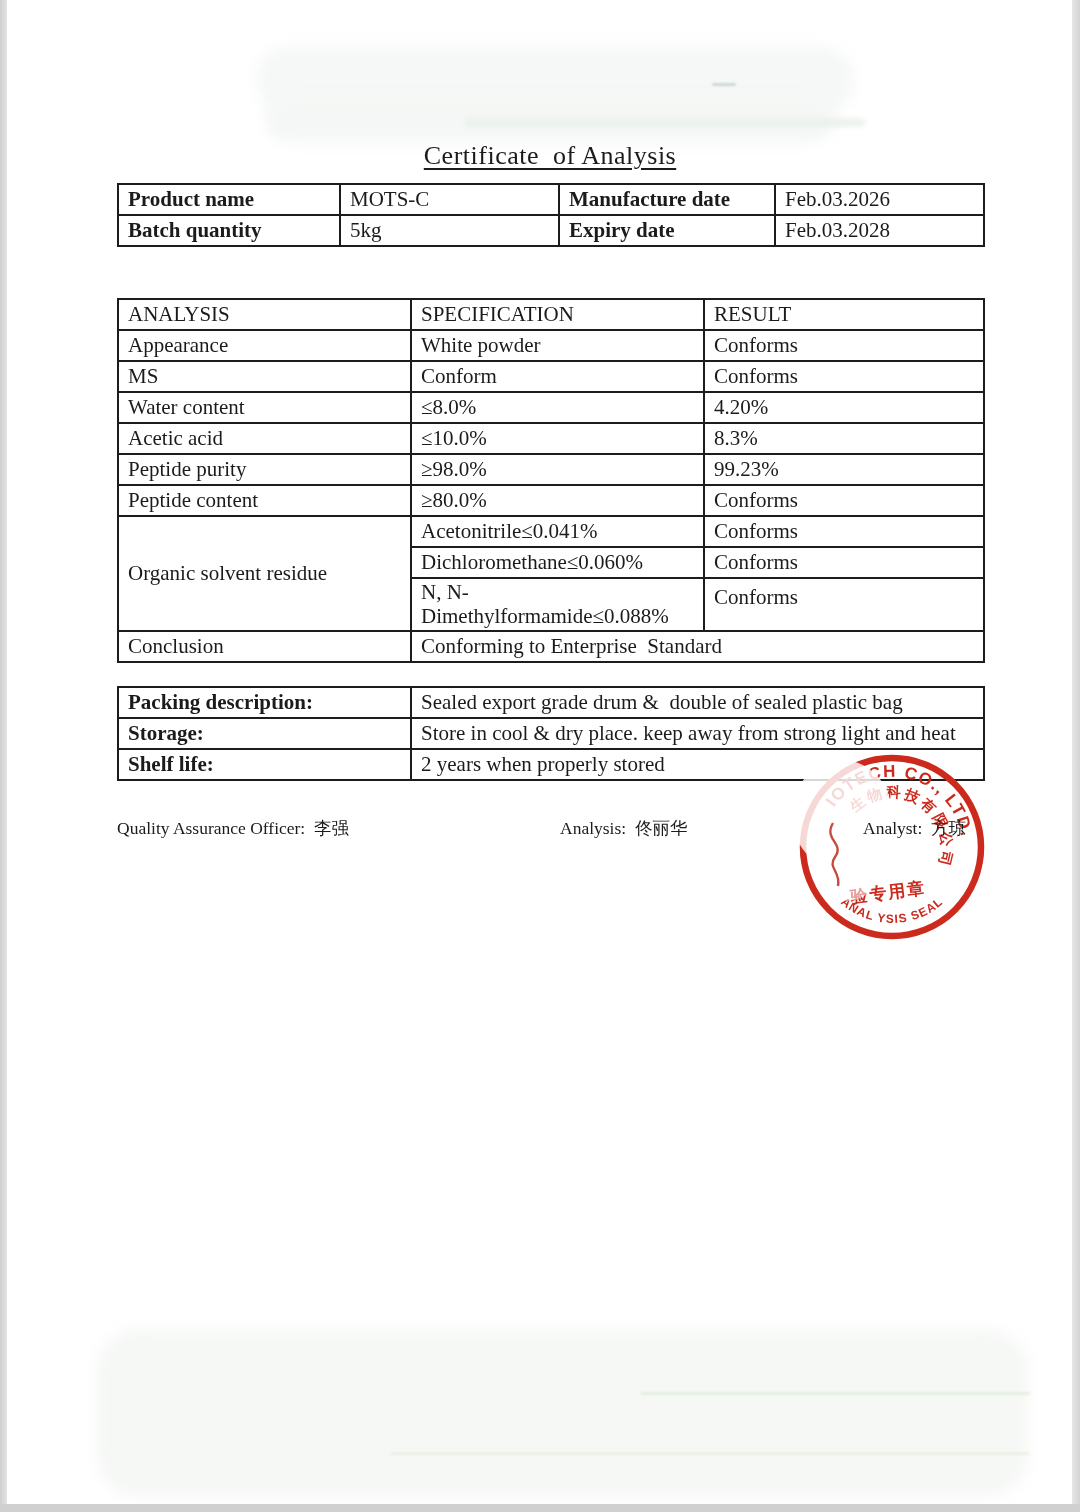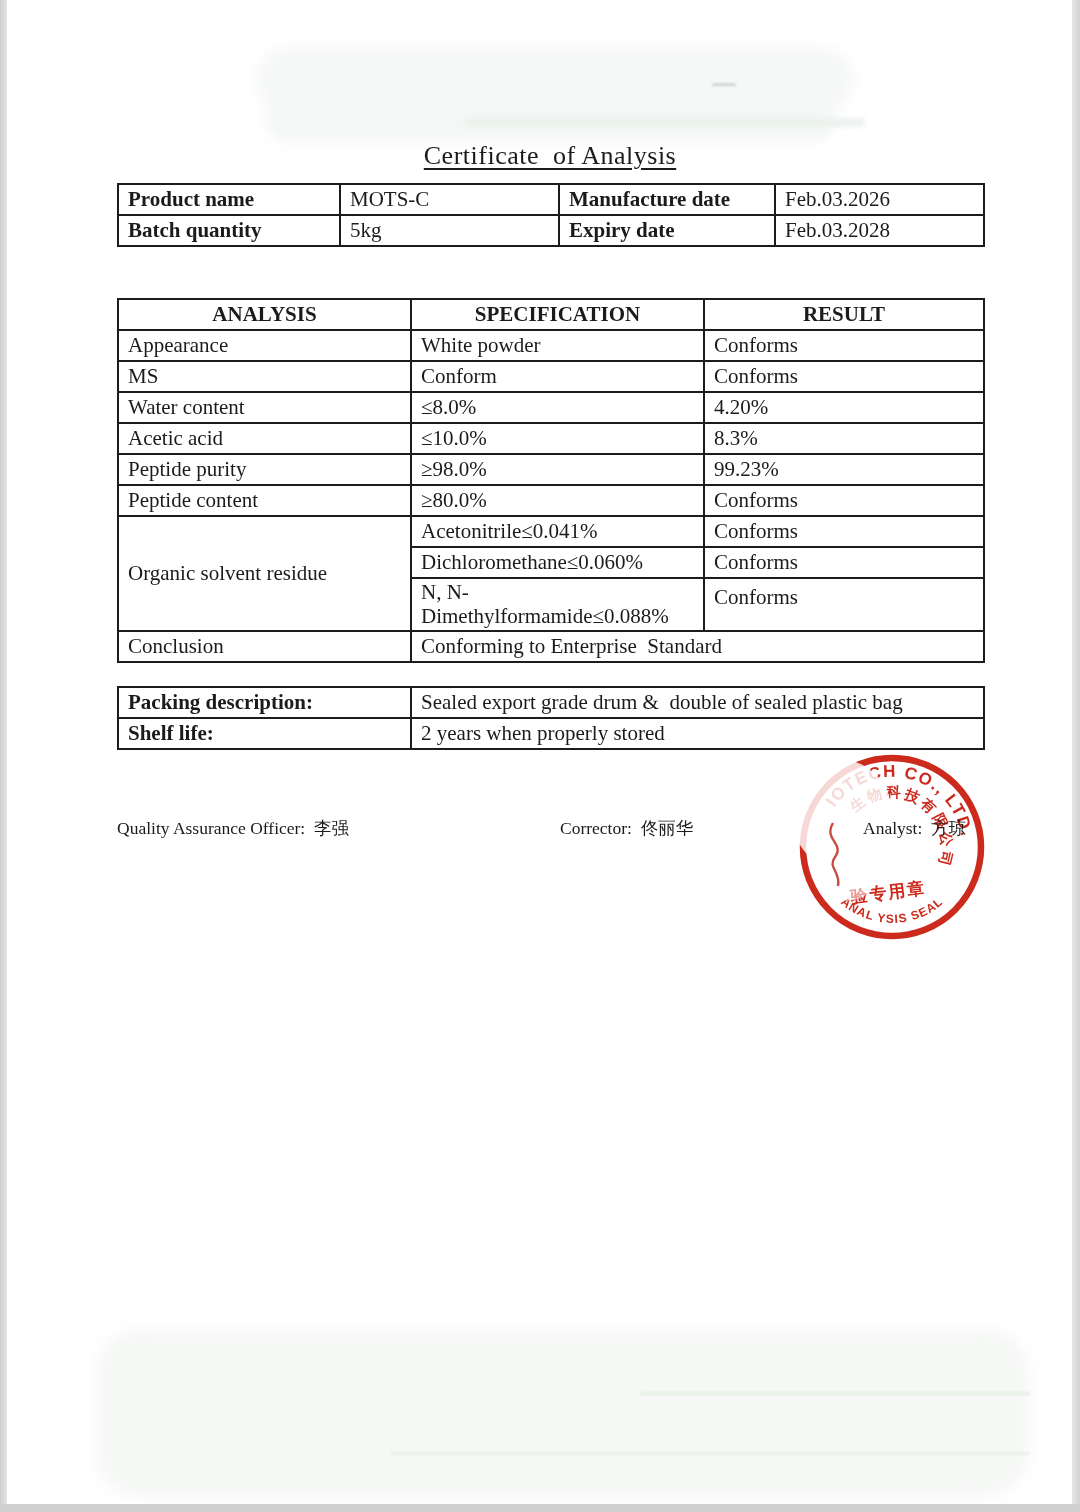--- a/index.html
+++ b/index.html
@@ -23,21 +23,21 @@
   .sm-greenline2{left:390px;top:1452px;width:640px;height:3px;background:#deecd9;filter:blur(1px);opacity:.55;border-radius:2px;}
   
   .title-wrap{position:absolute;left:117px;top:141px;width:866px;text-align:center;}
   .title{
     font-size:26px;font-weight:normal;letter-spacing:.5px;white-space:pre;
     text-decoration:underline;text-decoration-thickness:2px;text-underline-offset:4px;
   }
   
   table{position:absolute;border-collapse:collapse;table-layout:fixed;background:transparent;}
   td,th{border:2px solid #1c1c1c;font-size:21px;padding:2px 9px;vertical-align:middle;text-align:left;overflow:hidden;}
-  th{font-weight:bold;text-align:center;}
+  th{font-weight:normal;}
   .b{font-weight:bold;}
   .t-info{left:117px;top:183px;width:866px;}
   .t-analysis{left:117px;top:298px;width:866px;}
   .t-pack{left:117px;top:686px;width:866px;}
   .spec{white-space:pre-line;line-height:1.12;}
   
   .sig-row{position:absolute;left:0;top:816px;width:1080px;height:30px;font-size:17.5px;}
   .sig{position:absolute;white-space:nowrap;}
   .sig-qa{left:117px;}
   .sig-corrector{left:560px;}
@@ -151,20 +151,24 @@
 
   <table class="t-pack">
     <colgroup>
         <col style="width:293px">
         <col style="width:573px">
       </colgroup>
     <tbody>
         <tr style="height:31px">
       <td class="b">Packing description:</td>
       <td style="white-space:pre-wrap;">Sealed export grade drum &amp;  double of sealed plastic bag</td>
+    </tr>
+    <tr style="height:31px">
+      <td class="b">Storage:</td>
+      <td>Store in cool &amp; dry place. keep away from strong light and heat</td>
     </tr>
     <tr style="height:31px">
       <td class="b">Shelf life:</td>
       <td>2 years when properly stored</td>
     </tr>
   </tbody>
     </table>
 
   <div class="seal">
     <svg viewBox="0 0 200 200" xmlns="http://www.w3.org/2000/svg">
@@ -190,21 +194,21 @@
       <path d="M 41 76 C 31 93 53 96 43 110 C 35 121 49 124 46 139" fill="none" stroke="#c2372a" stroke-width="2.4" opacity="0.9"></path>
     </svg>
   </div>
 
   <div class="sig-row">
     <span class="sig sig-qa">
       <span>Quality Assurance Officer:</span>&nbsp;
       <span>李强</span>
     </span>
     <span class="sig sig-corrector">
-      <span>Corrector:</span>&nbsp;
+      <span>Analysis:</span>&nbsp;
       <span>佟丽华</span>
     </span>
     <span class="sig sig-analyst">
       <span>Analyst:</span>&nbsp;
       <span>方琼</span>
     </span>
   </div>
 
   <div class="edge left"></div>
   <div class="edge right"></div>

